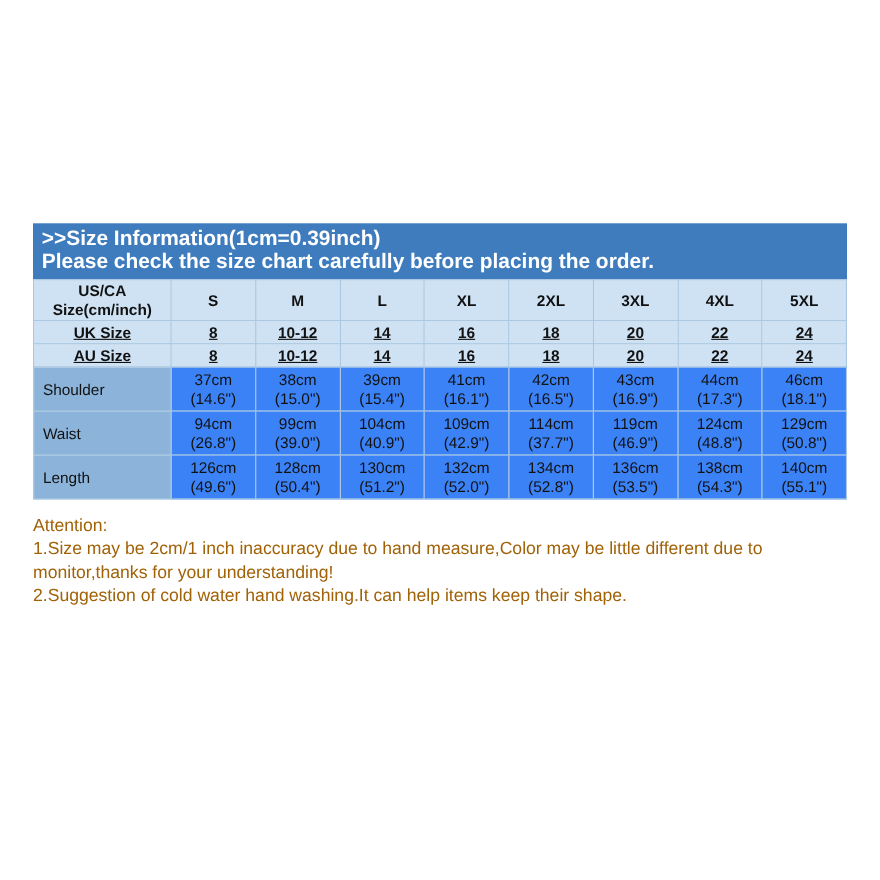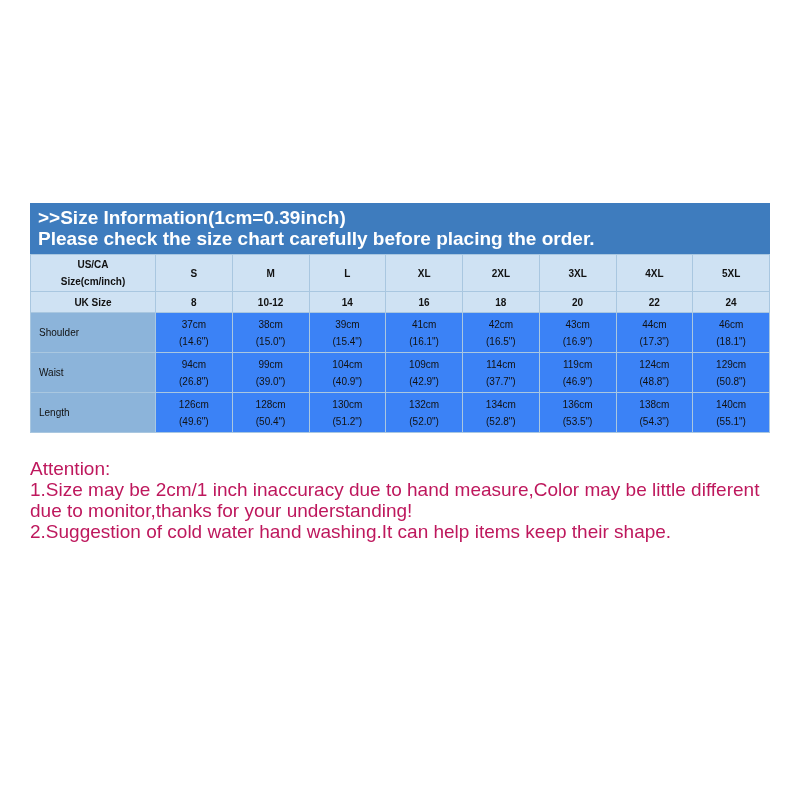--- a/index.html
+++ b/index.html
@@ -19,59 +19,60 @@
     font-weight: bold;
     font-size: 19px;
     line-height: 21px;
     padding: 4px 8px 5px 8px;
   }
 
   table.size-chart {
     width: 100%;
     border-collapse: collapse;
     table-layout: fixed;
-    font-size: 10px;
+    font-size: 14px;
     color: #111111;
   }
   th, td {
     border: 1px solid var(--border-color, #a9c7e0);
     text-align: center;
     vertical-align: middle;
     padding: 1px 2px;
   }
   tr.head-row th {
     background: var(--light-row-bg, #cfe2f3);
     font-weight: bold;
     height: 37px;
   }
   .corner { white-space: pre-line; line-height: 17px; }
   tr.intl-row th, tr.intl-row td {
     background: var(--light-row-bg, #cfe2f3);
     font-weight: bold;
     height: 21px;
+    text-decoration: underline;
   }
   tr.measure-row { height: 40px; }
   .measure-label {
     background: var(--label-col-bg, #8cb4da);
     font-weight: normal;
     text-align: left;
     padding-left: 8px;
   }
   .measure-cell {
     background: #3b82f6;
     font-weight: normal;
     white-space: pre-line;
     line-height: 17px;
   }
 
   .attention {
-    margin-top: 25px;
-    font-size: 19px;
+    margin-top: 14px;
+    font-size: 16px;
     line-height: 21px;
-    color: #be185d;
+    color: #a16207;
   }
 </style>
 </head>
 <body>
 
 <div class="content">
 
   <div class="header-bar">
     <div>&gt;&gt;Size Information(1cm=0.39inch)</div>
     <div>Please check the size chart carefully before placing the order.</div>
@@ -90,20 +91,31 @@
           <th>M</th>
           <th>L</th>
           <th>XL</th>
           <th>2XL</th>
           <th>3XL</th>
           <th>4XL</th>
           <th>5XL</th>
         </tr>
         <tr class="intl-row">
           <th class="intl-label">UK Size</th>
+          <td>8</td>
+          <td>10-12</td>
+          <td>14</td>
+          <td>16</td>
+          <td>18</td>
+          <td>20</td>
+          <td>22</td>
+          <td>24</td>
+        </tr>
+        <tr class="intl-row">
+          <th class="intl-label">AU Size</th>
           <td>8</td>
           <td>10-12</td>
           <td>14</td>
           <td>16</td>
           <td>18</td>
           <td>20</td>
           <td>22</td>
           <td>24</td>
         </tr>
         <tr class="measure-row">

